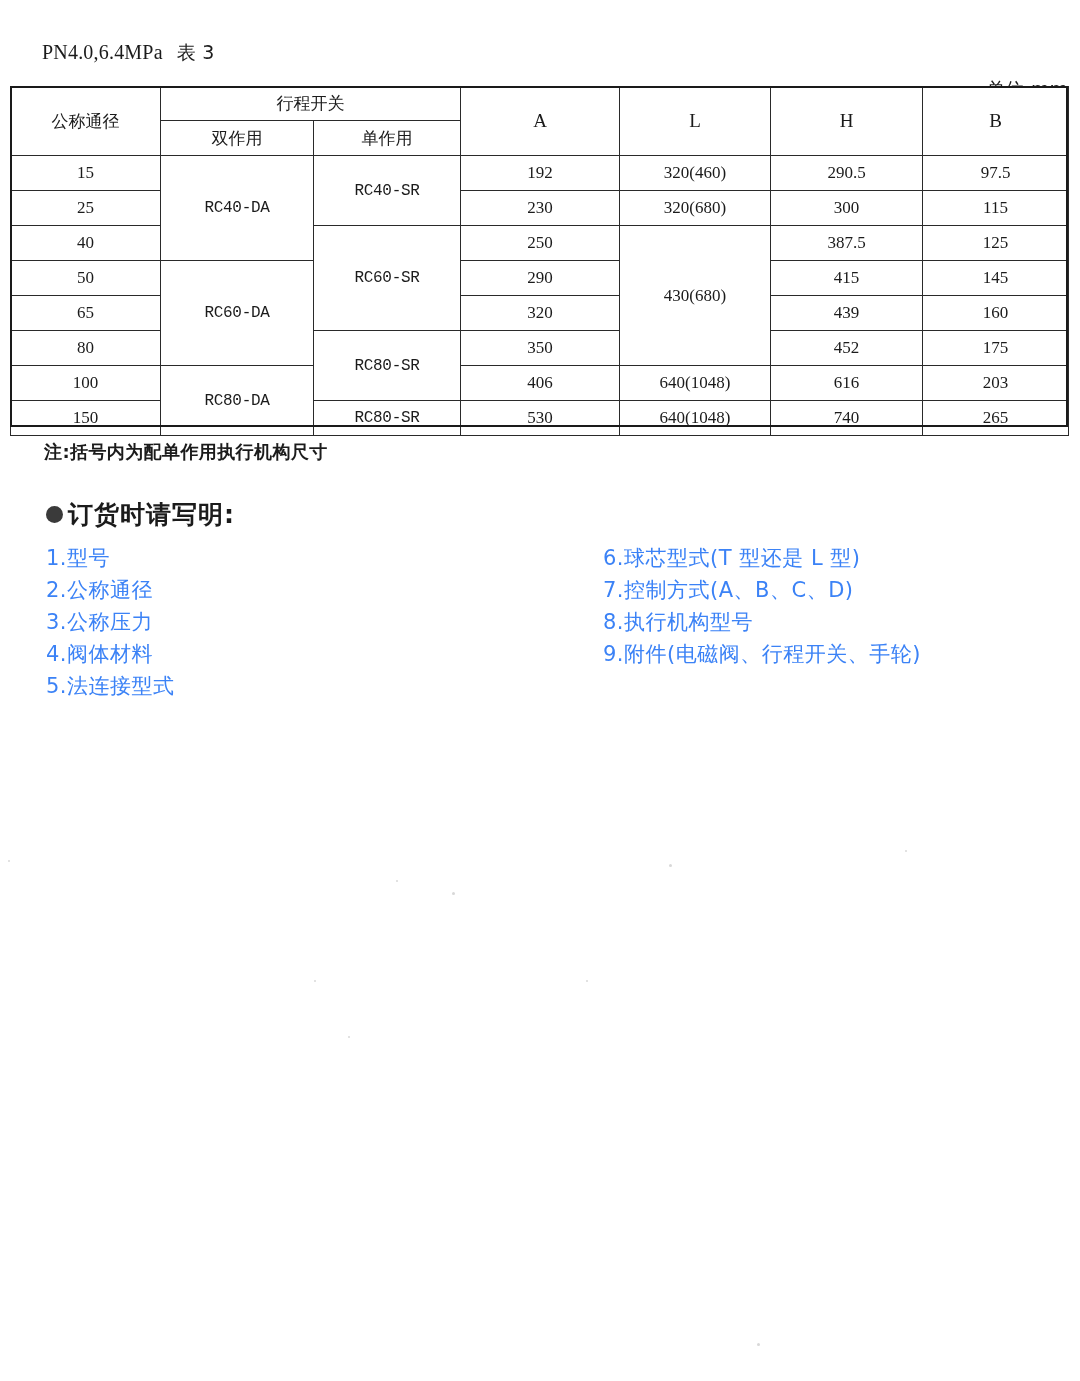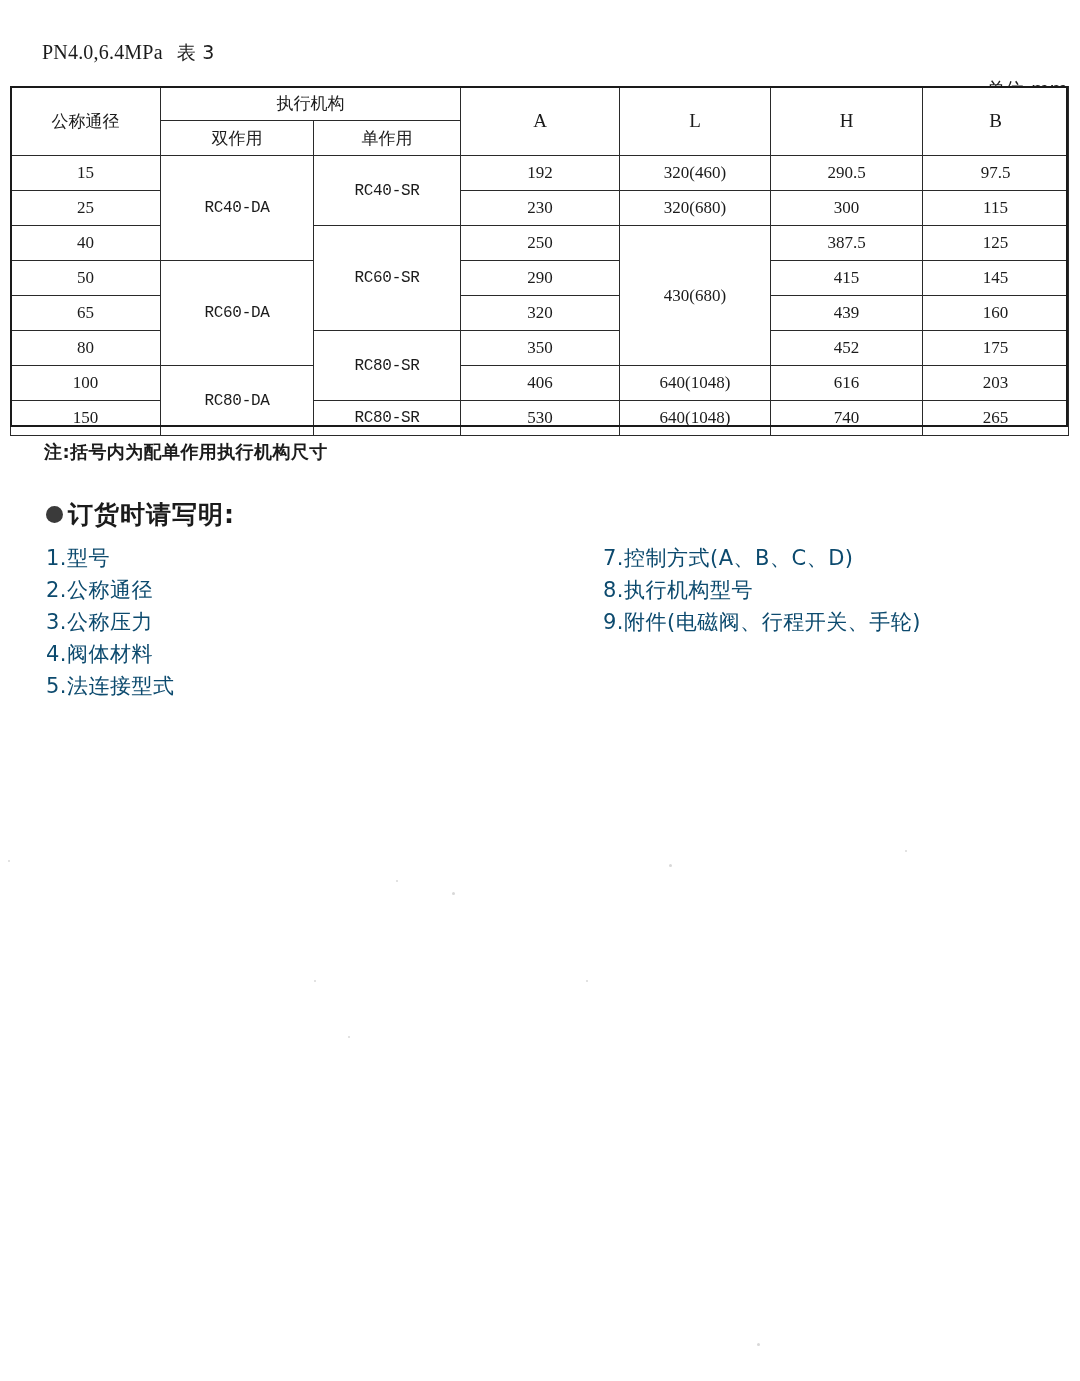--- a/index.html
+++ b/index.html
@@ -147,21 +147,21 @@
     top: 0;
   }
   .order-col.left  { left: 0px; }
   .order-col.right { left: 557px; }
   .order-item {
     font-family: "DejaVu Sans", sans-serif;
     font-size: 21px;
     line-height: 32px;
     white-space: nowrap;
     letter-spacing: 0.5px;
-    color: #0c4a6e;
+    color: #3b82f6;
   }
 
   
   .speck {
     position: absolute;
     background: #d8d8d8;
     border-radius: 50%;
     pointer-events: none;
   }
 </style>
@@ -184,21 +184,21 @@
     <col style="width:147px">
     <col style="width:159px">
     <col style="width:151px">
     <col style="width:152px">
     <col style="width:146px">
   </colgroup>
   <tbody>
 
     <tr>
       <td class="cjk-head h-top" rowspan="2">公称通径</td>
-      <td class="cjk-head h-top" colspan="2">执行机构</td>
+      <td class="cjk-head h-top" colspan="2">行程开关</td>
       <td class="mono-head h-top" rowspan="2">A</td>
       <td class="mono-head h-top" rowspan="2">L</td>
       <td class="mono-head h-top" rowspan="2">H</td>
       <td class="mono-head h-top" rowspan="2">B</td>
     </tr>
 
     <tr>
       <td class="cjk-head h-sub">双作用</td>
       <td class="cjk-head h-sub">单作用</td>
     </tr>
@@ -283,20 +283,21 @@
 
 <div class="order-list">
   <div class="order-col left">
     <div class="order-item">1.型号</div>
     <div class="order-item">2.公称通径</div>
     <div class="order-item">3.公称压力</div>
     <div class="order-item">4.阀体材料</div>
     <div class="order-item">5.法连接型式</div>
   </div>
   <div class="order-col right">
+    <div class="order-item">6.球芯型式(T 型还是 L 型)</div>
     <div class="order-item">7.控制方式(A、B、C、D)</div>
     <div class="order-item">8.执行机构型号</div>
     <div class="order-item">9.附件(电磁阀、行程开关、手轮)</div>
   </div>
 </div>
 
 <div class="speck" style="left:452px; top:892px; width:3px; height:3px;"></div>
 <div class="speck" style="left:396px; top:880px; width:2px; height:2px;"></div>
 <div class="speck" style="left:669px; top:864px; width:3px; height:3px;"></div>
 <div class="speck" style="left:314px; top:980px; width:2px; height:2px;"></div>

